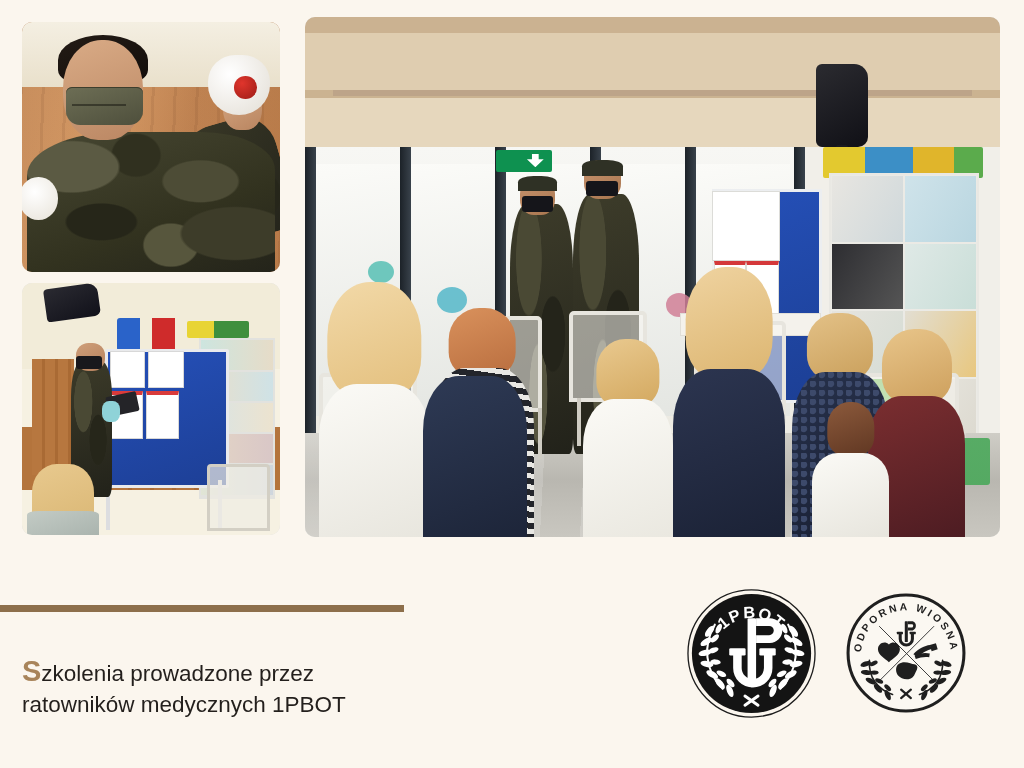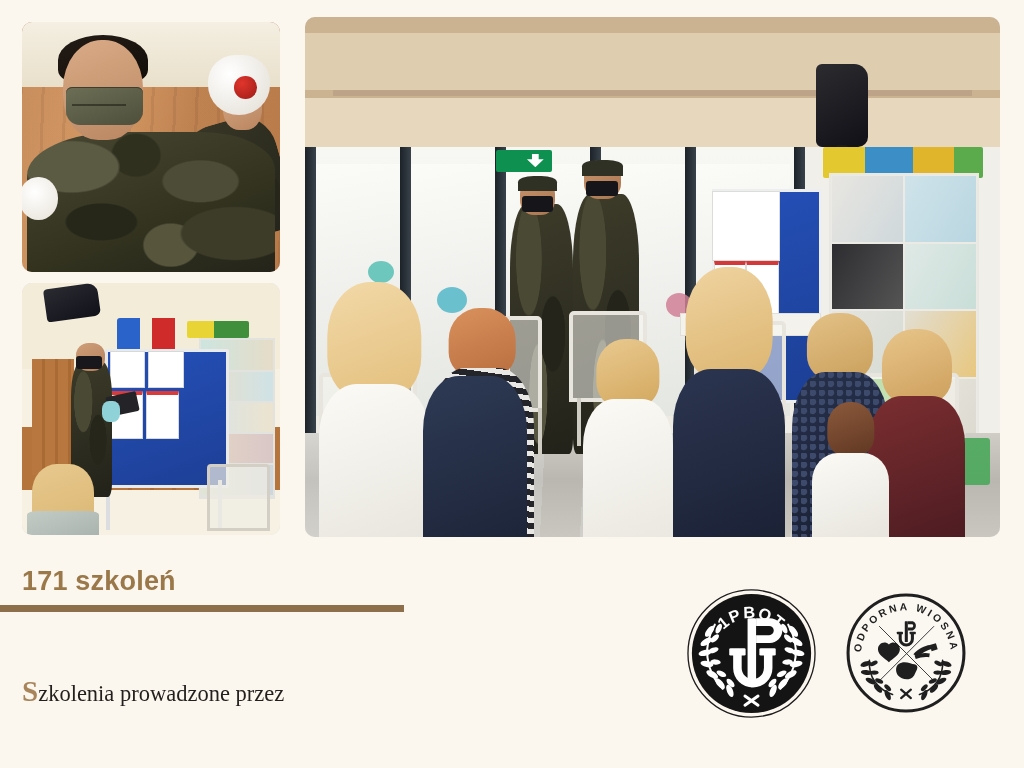--- a/index.html
+++ b/index.html
@@ -204,22 +204,22 @@
   .sp-body{position:absolute;left:0;right:0;bottom:0;border-radius:34% 34% 0 0;}
   .chair{position:absolute;border:4px solid #e7e5de;border-radius:5px 5px 0 0;
      background:rgba(248,246,240,.55);}
   .chair:after{content:"";position:absolute;left:6%;bottom:-58%;width:88%;height:58%;
      border-left:4px solid #cfccc3;border-right:4px solid #cfccc3;}
 
   
   #headline{position:absolute;left:22px;top:566px;
      font-size:27px;font-weight:bold;color:#9a7849;letter-spacing:.2px;}
   #divider{position:absolute;left:0;top:605px;width:404px;height:7px;background:#8d6f4b;}
-  #body-copy{position:absolute;left:22px;top:676px;width:400px;
-     font-size:22.5px;line-height:31px;color:#231f1c;font-family:Liberation Serif, serif;}
+  #body-copy{position:absolute;left:22px;top:656px;width:400px;
+     font-size:22.5px;line-height:31px;color:#231f1c;}
   #body-copy .dropcap{font-size:29px;font-weight:bold;color:#a8845a;}
 
   
   #logo-1pbot{position:absolute;left:686px;top:588px;width:131px;height:131px;}
   #logo-odporna-wiosna{position:absolute;left:845px;top:592px;width:122px;height:122px;}
 </style>
 </head>
 <body>
 
 <div class="canvas">
@@ -369,23 +369,22 @@
         <div class="sp-body" style="height:68%;background:linear-gradient(160deg,#7b2e30,#4d1c22);"></div>
       </div>
 
       <div class="seat-person" style="left:73%;width:11%;height:26%;">
         <div class="sp-head" style="top:0;width:62%;height:40%;background:linear-gradient(160deg,#8c5a3c,#603722);"></div>
         <div class="sp-body" style="height:62%;background:linear-gradient(160deg,#fbfaf6,#e7e5dd);"></div>
       </div>
     </div>
   </div>
 
-  <div id="headline">171 szkoleń</div>
   <div id="divider"></div>
-  <div id="body-copy"><span class="dropcap">S</span><span>zkolenia prowadzone przez</span><br><br></div>
+  <div id="body-copy"><span class="dropcap">S</span><span>zkolenia prowadzone przez</span><br><span>ratowników medycznych 1PBOT</span><br></div>
 
   <div id="logo-1pbot">
     <svg viewBox="0 0 200 200" width="131" height="131">
       <circle cx="100" cy="100" r="97" fill="none" stroke="#1c1c1c" stroke-width="2"></circle>
       <circle cx="100" cy="100" r="91" fill="#141414"></circle>
       <defs>
         <path id="arc1pbot" d="M 42,104 A 58,58 0 0 1 158,104" fill="none"></path>
       </defs>
       <text font-family="'Liberation Sans',sans-serif" font-size="25" font-weight="bold" fill="#ffffff" letter-spacing="2.5">
         <textPath href="#arc1pbot" startOffset="50%" text-anchor="middle">1PBOT</textPath>

